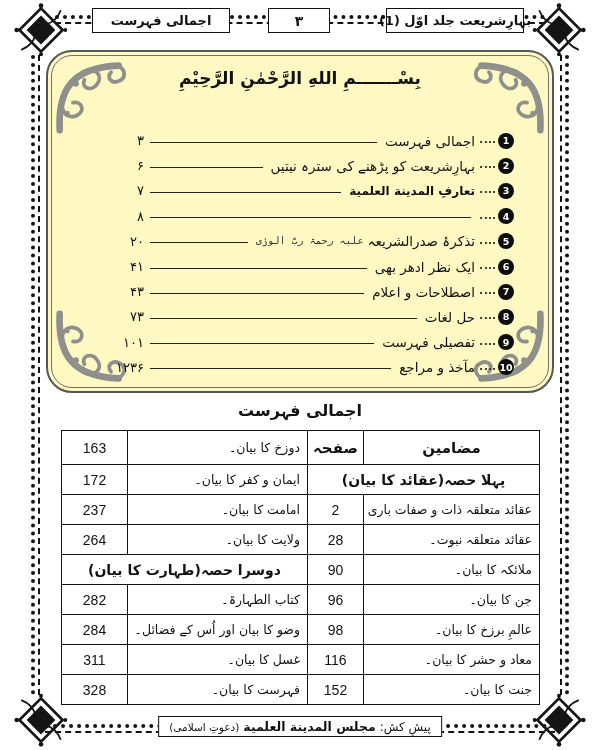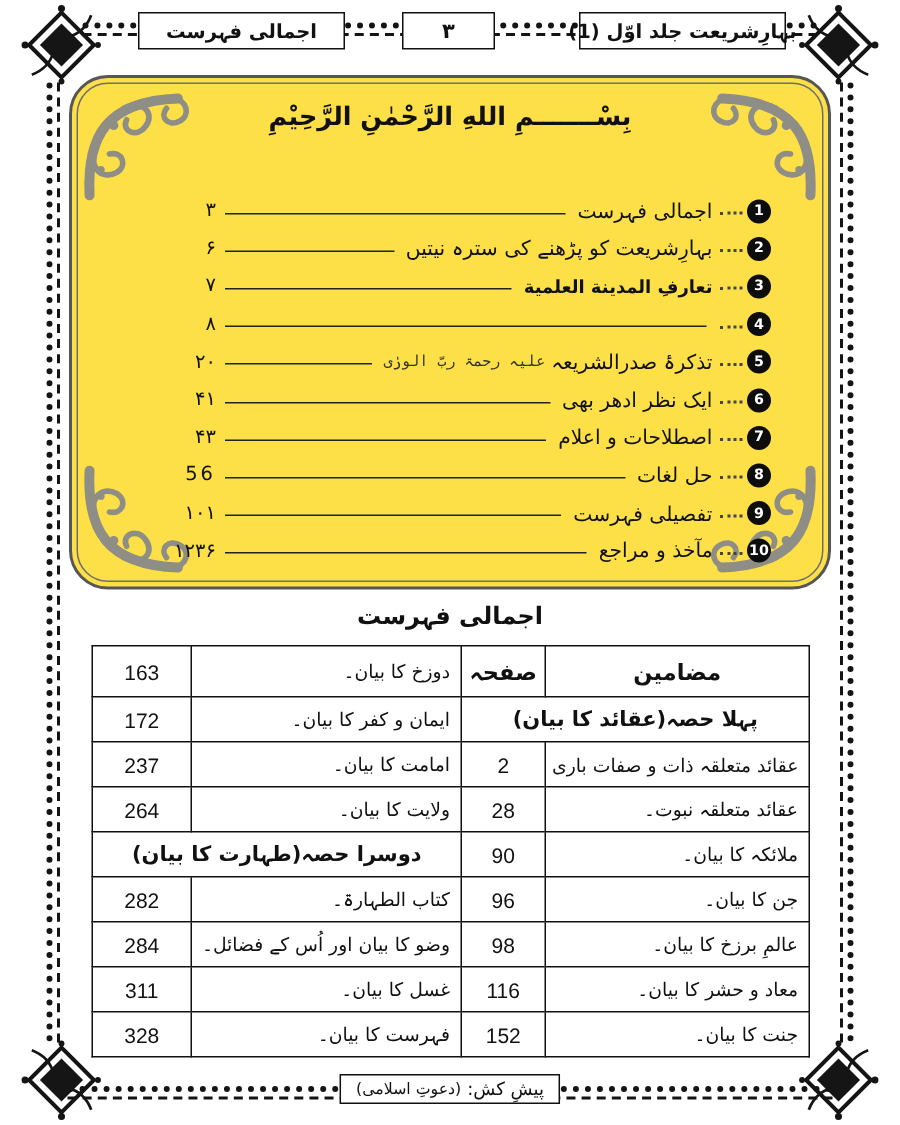--- a/index.html
+++ b/index.html
@@ -29,21 +29,21 @@
     display:flex; align-items:center; justify-content:center;
     font-size:13px; font-weight:bold; white-space:nowrap; padding:0 6px;
   }
   .hbox.title-box  { right:76px; width:138px; }
   .hbox.page-box   { left:268px; right:auto; width:62px; font-size:14px; }
   .hbox.left-box   { left:92px;  right:auto; width:138px; }
 
   
   .ornate-frame {
     position:absolute; left:46px; top:50px; width:508px; height:343px;
-    border:2.5px solid #565656; border-radius:26px; z-index:2; background:#fde047;
+    border:2.5px solid #565656; border-radius:26px; z-index:2; background:#fef9c3;
   }
   .ornate-frame::before {
     content:""; position:absolute; inset:3px; border:1.2px solid #6f6f6f;
     border-radius:21px; pointer-events:none;
   }
   .flourish { position:absolute; width:76px; height:76px; opacity:.95; }
   .flourish.tl { left:6px;  top:6px; }
   .flourish.tr { right:6px; top:6px; transform:scaleX(-1); }
   .flourish.bl { left:6px;  bottom:5px; transform:scaleY(-1); }
   .flourish.br { right:6px; bottom:5px; transform:scale(-1,-1); }
@@ -215,21 +215,21 @@
         <span class="toc-dots"></span>
         <span class="toc-title">اصطلاحات و اعلام</span>
         <span class="toc-leader"></span>
         <span class="toc-page">۴۳</span>
       </div>
       <div class="toc-item">
         <span class="toc-num">8</span>
         <span class="toc-dots"></span>
         <span class="toc-title">حل لغات</span>
         <span class="toc-leader"></span>
-        <span class="toc-page">56</span>
+        <span class="toc-page">۷۳</span>
       </div>
       <div class="toc-item">
         <span class="toc-num">9</span>
         <span class="toc-dots"></span>
         <span class="toc-title">تفصیلی فہرست</span>
         <span class="toc-leader"></span>
         <span class="toc-page">۱۰۱</span>
       </div>
       <div class="toc-item">
         <span class="toc-num">10</span>
@@ -301,16 +301,17 @@
       <td class="cell-topic">جنت کا بیان۔</td>
       <td class="cell-page">152</td>
       <td class="cell-topic">فہرست کا بیان۔</td>
       <td class="cell-page">328</td>
     </tr>
   </tbody>
     </table>
 
   <div class="footer-box">
     <span>پیشِ کش:</span>
+    <span class="footer-org">مجلس المدینة العلمیة</span>
     <span class="footer-suffix">(دعوتِ اسلامی)</span>
   </div>
 
 </div>
 
 </body></html>

